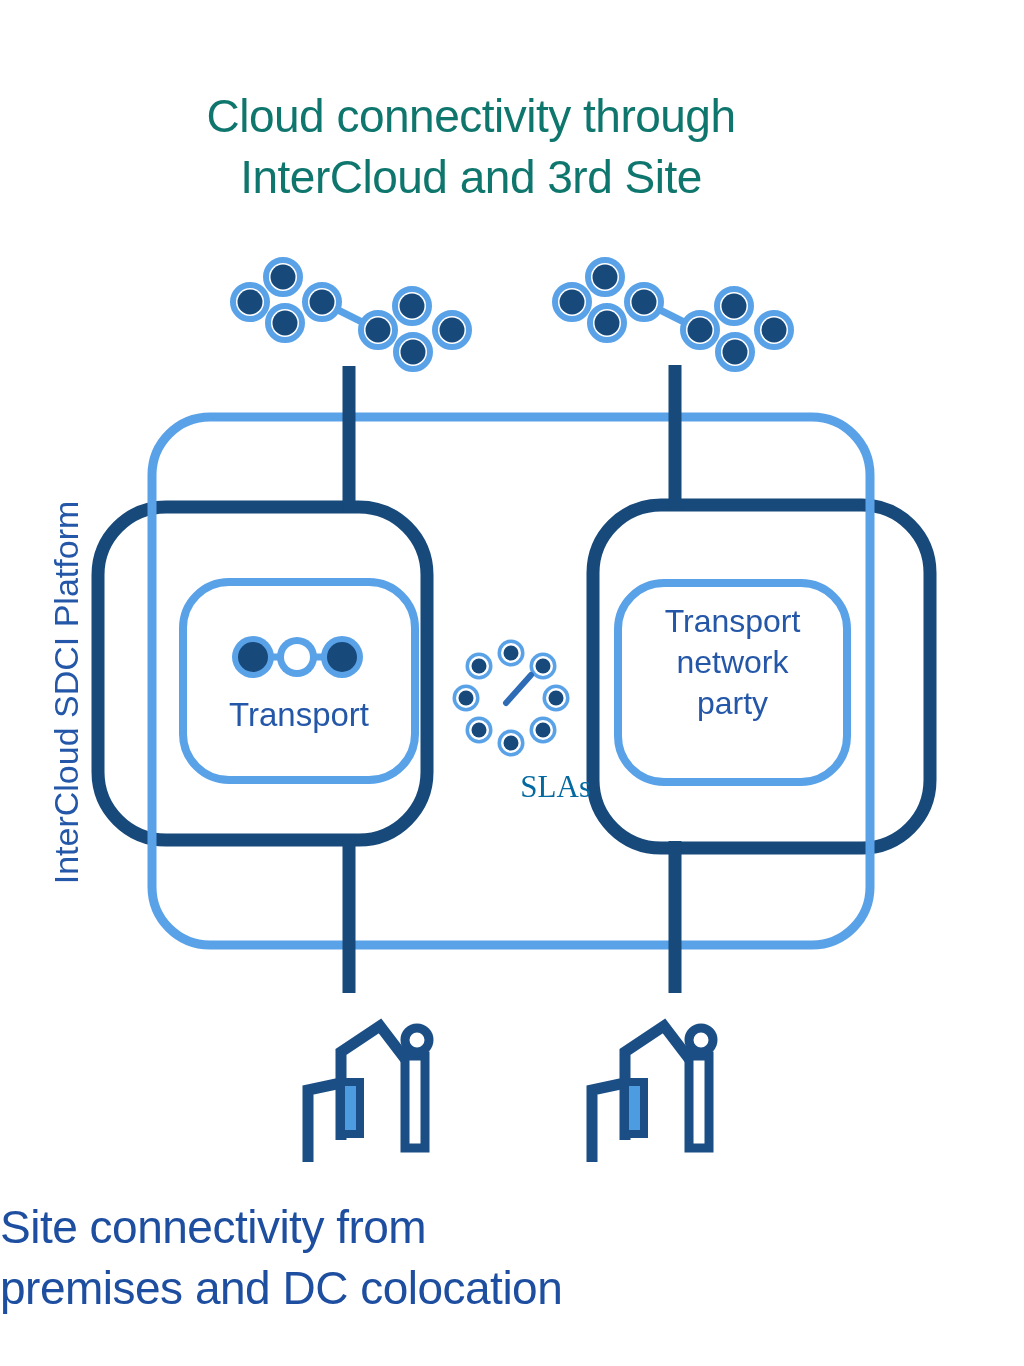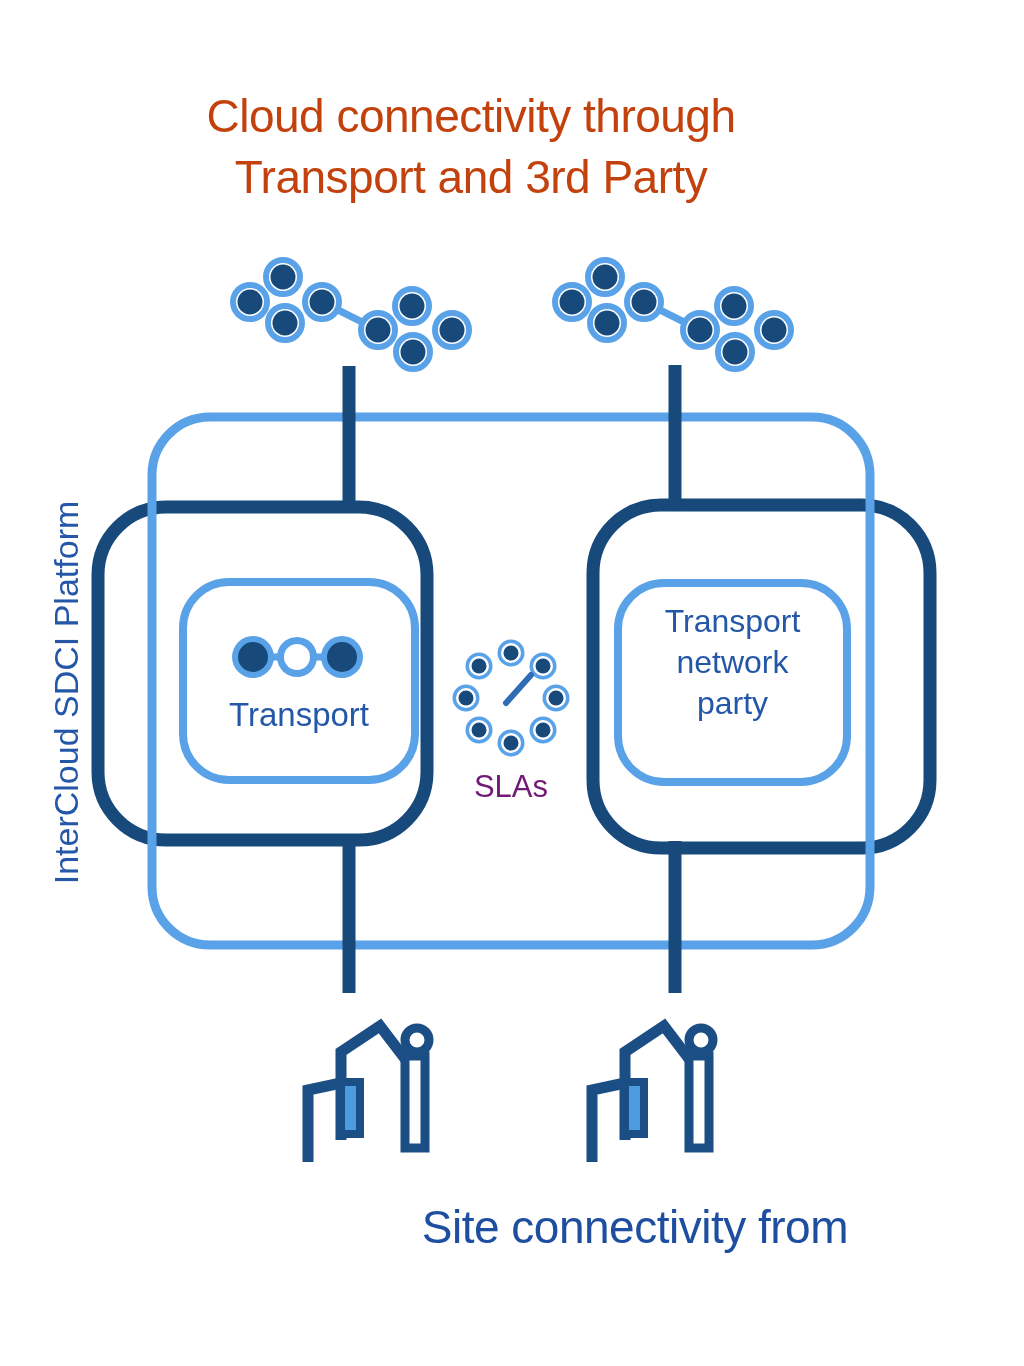--- a/index.html
+++ b/index.html
@@ -4,39 +4,39 @@
 <style>
   html,body{margin:0;padding:0;background:#ffffff;}
   .canvas{
     position:relative;width:1024px;height:1366px;overflow:hidden;background:#ffffff;
     font-family:"Liberation Sans",sans-serif;
   }
   .abs{position:absolute;}
   .title{
     left:0;top:86px;width:942px;text-align:center;
     font-size:46px;line-height:61px;font-weight:500;letter-spacing:-0.5px;
-    color:#c2410c;
+    color:#0f766e;
   }
   .footer{
-    left:0;top:1197px;width:848px;text-align:right;
+    left:0;top:1197px;width:848px;text-align:left;
     font-size:46px;line-height:61px;font-weight:500;letter-spacing:-0.5px;
     color:#1E4EA0;
   }
   .platform-label{
     left:-134px;top:673px;width:400px;text-align:center;
     font-size:34px;font-weight:500;color:#2457A8;
     transform:rotate(-90deg);
   }
   .transport-label{
     left:183px;top:696px;width:232px;text-align:center;
     font-size:33px;font-weight:500;color:#2457A8;
   }
   .sla-label{
-    left:431px;top:769px;width:160px;text-align:center;
-    font-size:31px;font-weight:500;color:#701a75;
+    left:431px;top:769px;width:160px;text-align:right;
+    font-size:31px;font-weight:500;color:#0369a1;font-family:Liberation Serif, serif;
   }
   .right-inner-text{
     left:618px;top:601px;width:229px;text-align:center;
     font-size:32px;line-height:41px;font-weight:500;color:#2457A8;
   }
   svg.diagram{position:absolute;left:0;top:0;}
 </style>
 </head>
 <body>
 
@@ -125,32 +125,33 @@
 
     <use href="#cloud-unit"></use>
     <use href="#cloud-unit" x="322"></use>
 
     <use href="#bldg-unit"></use>
     <use href="#bldg-unit" x="284"></use>
   </svg>
 
   <div class="abs title">
     <div>Cloud connectivity through</div>
-    <div>Transport and 3rd Party</div>
+    <div>InterCloud and 3rd Site</div>
   </div>
 
   <div class="abs platform-label">InterCloud SDCI Platform</div>
 
   <div class="abs transport-label">Transport</div>
 
   <div class="abs sla-label">SLAs</div>
 
   <div class="abs right-inner-text">
     <div>Transport</div>
     <div>network</div>
     <div>party</div>
   </div>
 
   <div class="abs footer">
     <div>Site connectivity from</div>
+    <div>premises and DC colocation</div>
   </div>
 
 </div>
 
 </body></html>

